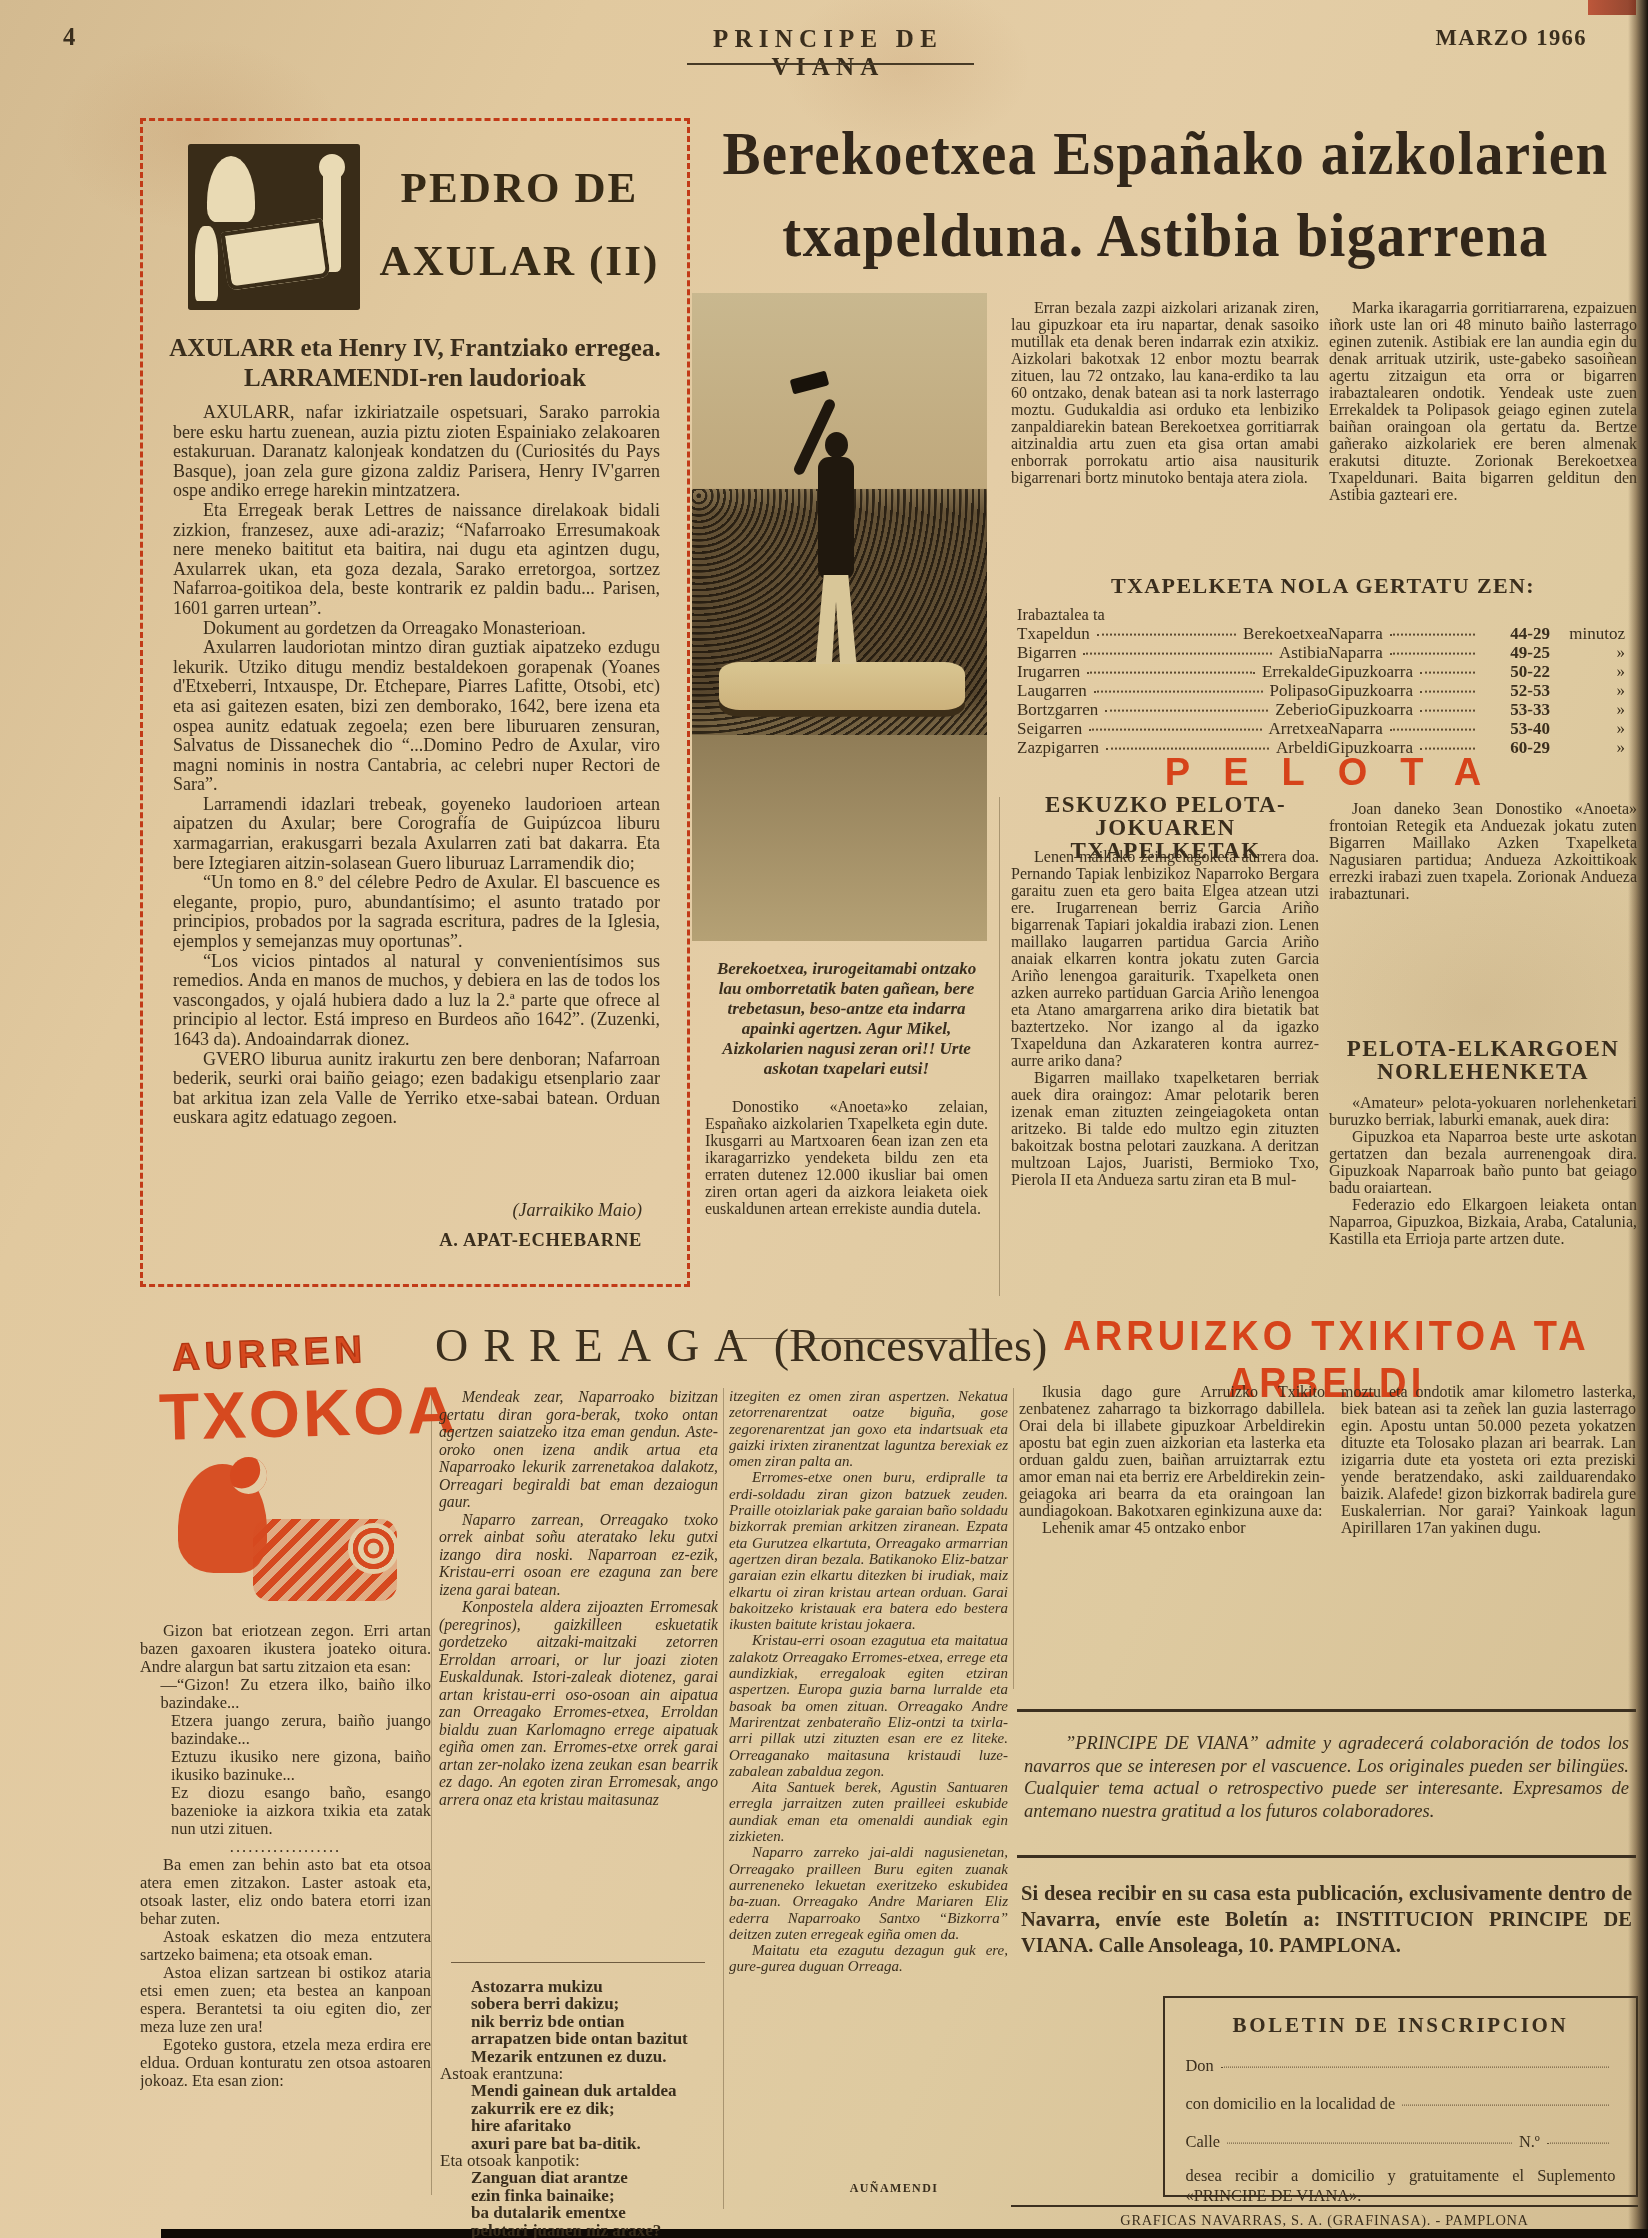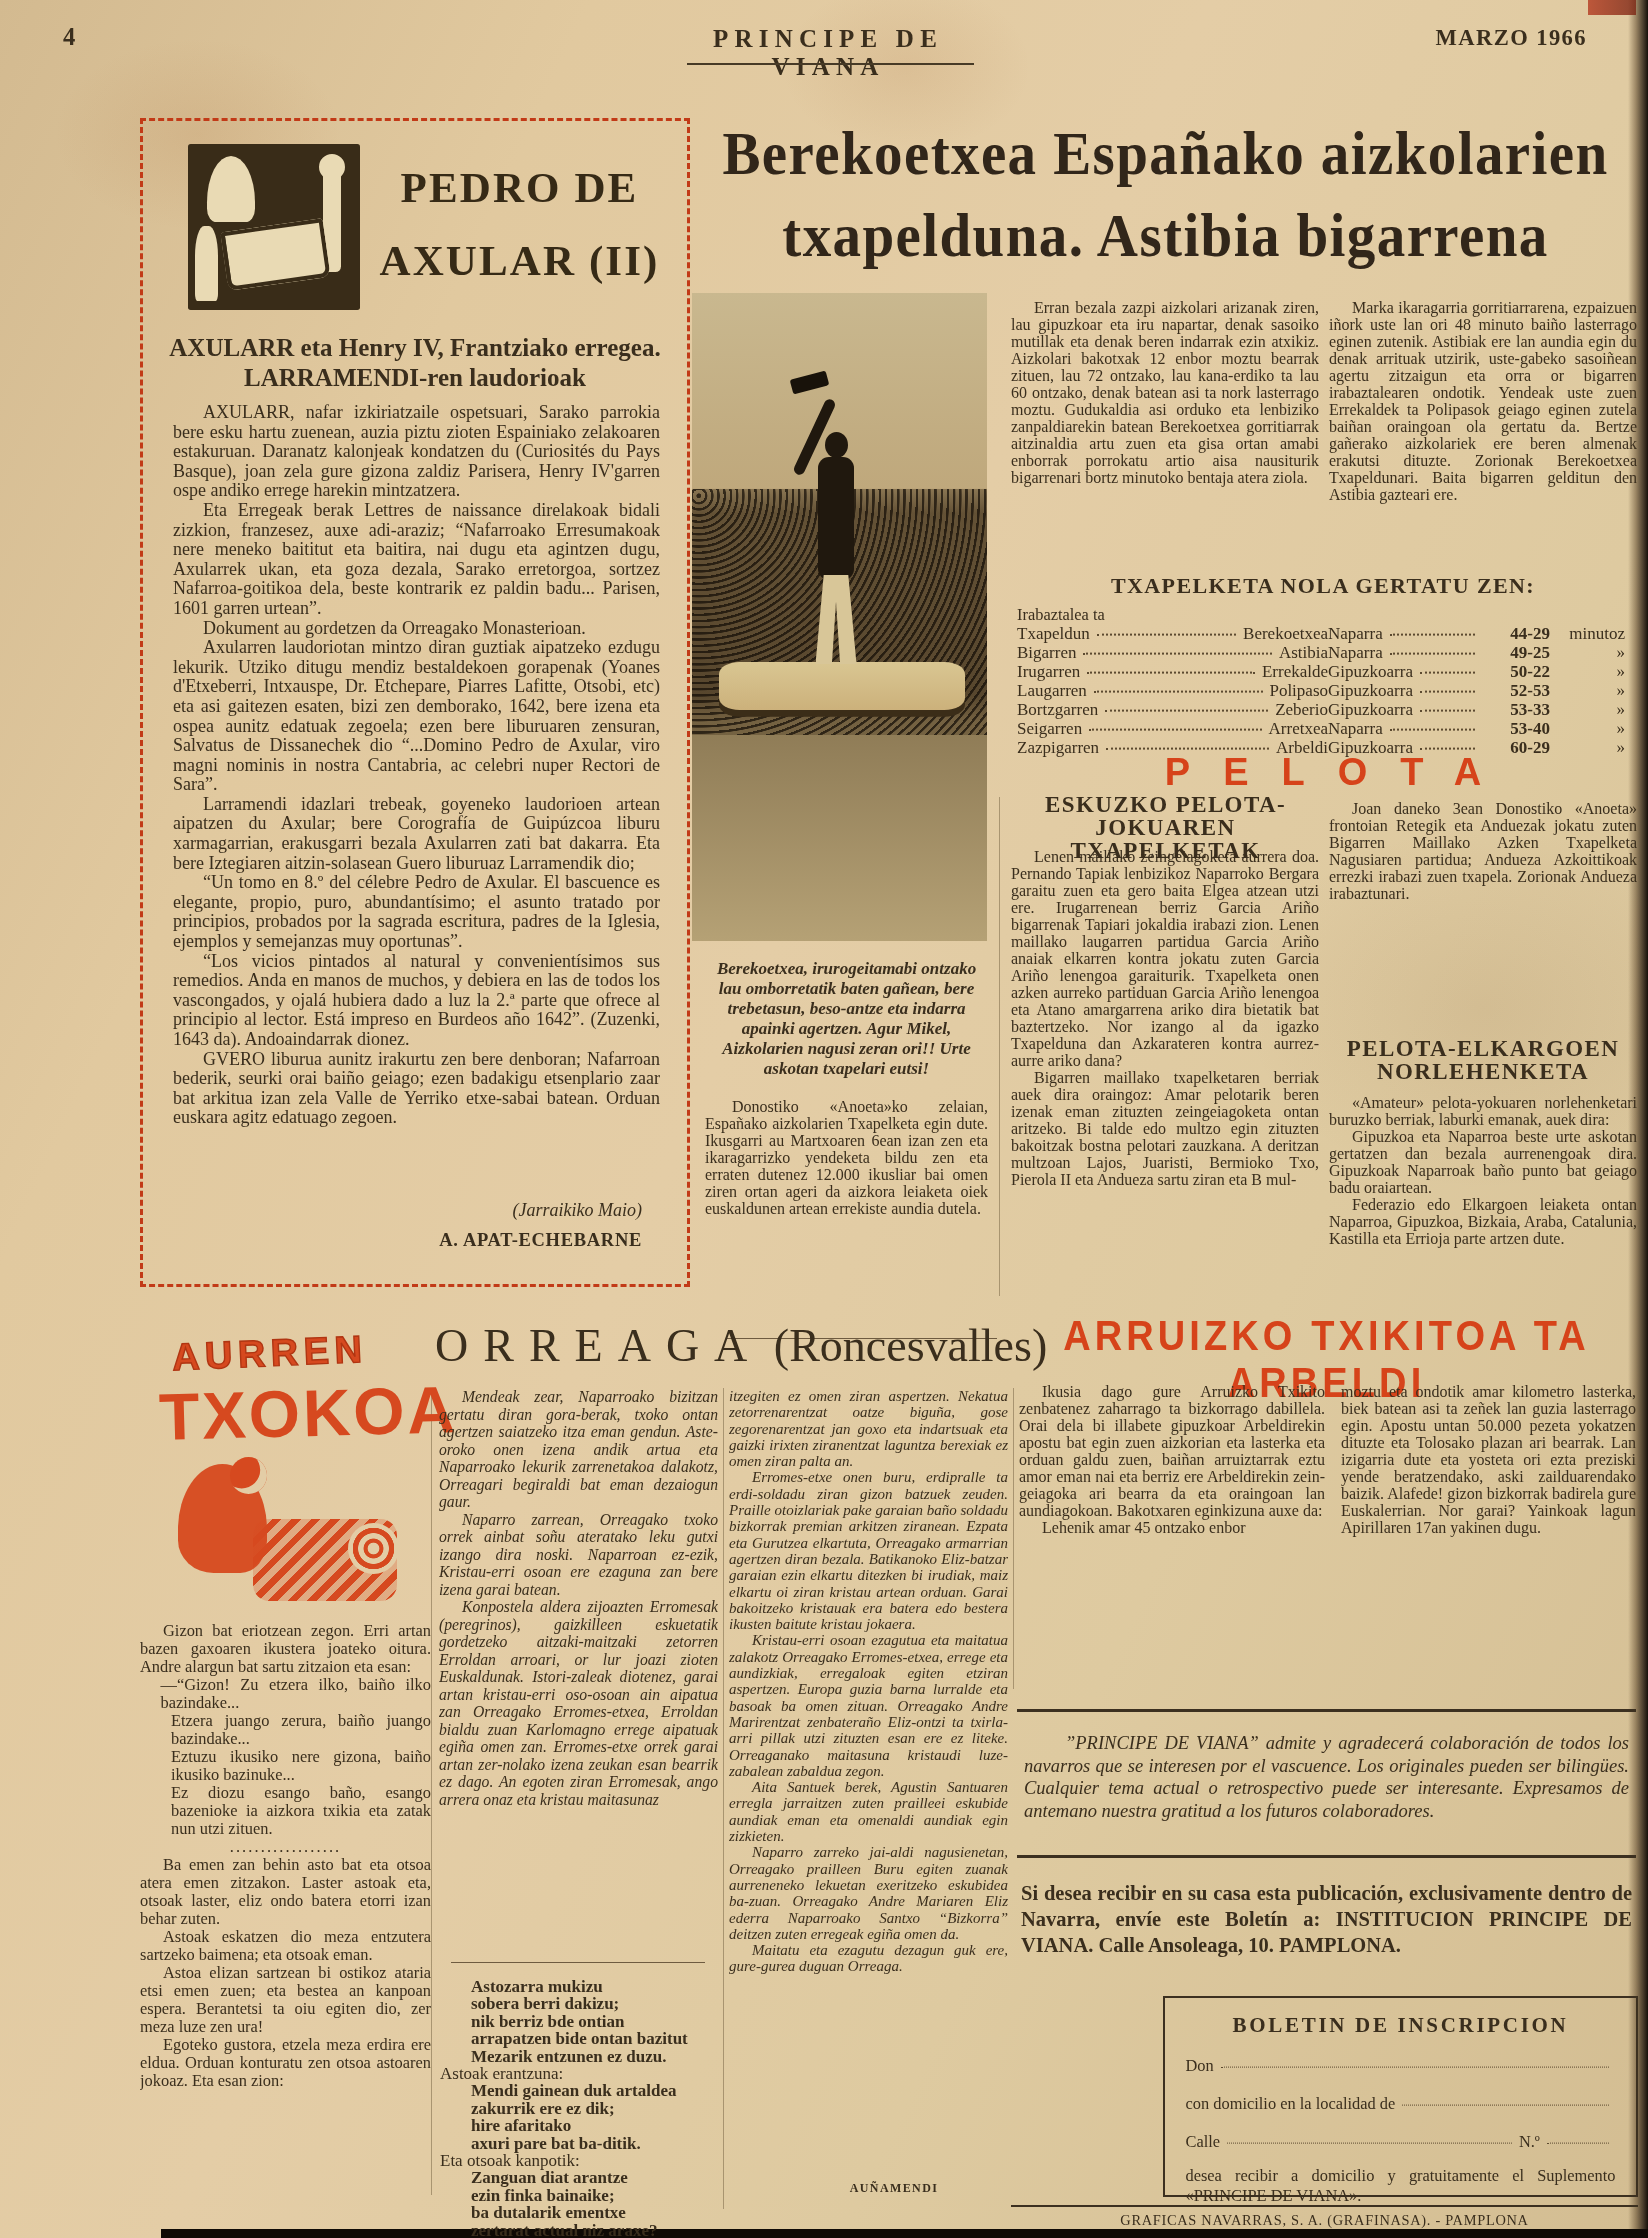--- a/index.html
+++ b/index.html
@@ -345,21 +345,21 @@
     <div>Mezarik entzunen ez duzu.</div>
     <div class="lbl">Astoak erantzuna:</div>
     <div>Mendi gainean duk artaldea</div>
     <div>zakurrik ere ez dik;</div>
     <div>hire afaritako</div>
     <div>axuri pare bat ba-ditik.</div>
     <div class="lbl">Eta otsoak kanpotik:</div>
     <div>Zanguan diat arantze</div>
     <div>ezin finka bainaike;</div>
     <div>ba dutalarik ementxe</div>
-    <div>zertarat actual niz araxe?</div>
+    <div>pelotari juanen niz araxe?</div>
   </div>
   <div class="coltxt orr-col" style="left:729px;top:1388px;width:279px;height:787px;font-size:15px;line-height:16.3px;">
     <p class="noindent">itzegiten ez omen ziran aspertzen. Nekatua zetorrenarentzat oatze biguña, gose zegorenarentzat jan goxo eta indartsuak eta gaizki irixten ziranentzat laguntza berexiak ez omen ziran palta an.</p>
     <p>Erromes-etxe onen buru, erdipralle ta erdi-soldadu ziran gizon batzuek zeuden. Praille otoizlariak pake garaian baño soldadu bizkorrak premian arkitzen ziranean. Ezpata eta Gurutzea elkartuta, Orreagako armarrian agertzen diran bezala. Batikanoko Eliz-batzar garaian ezin elkartu ditezken bi irudiak, maiz elkartu oi ziran kristau artean orduan. Garai bakoitzeko kristauak era batera edo bestera ikusten baitute kristau jokaera.</p>
     <p>Kristau-erri osoan ezagutua eta maitatua zalakotz Orreagako Erromes-etxea, errege eta aundizkiak, erregaloak egiten etziran aspertzen. Europa guzia barna lurralde eta basoak ba omen zituan. Orreagako Andre Marirentzat zenbateraño Eliz-ontzi ta txirla-arri pillak utzi zituzten esan ere ez liteke. Orreaganako maitasuna kristaudi luze-zabalean zabaldua zegon.</p>
     <p>Aita Santuek berek, Agustin Santuaren erregla jarraitzen zuten prailleei eskubide aundiak eman eta omenaldi aundiak egin zizkieten.</p>
     <p>Naparro zarreko jai-aldi nagusienetan, Orreagako prailleen Buru egiten zuanak aurreneneko lekuetan exeritzeko eskubidea ba-zuan. Orreagako Andre Mariaren Eliz ederra Naparroako Santxo “Bizkorra” deitzen zuten erregeak egiña omen da.</p>
     <p>Maitatu eta ezagutu dezagun guk ere, gure-gurea duguan Orreaga.</p>
   </div>
   <div class="orr-sign">AUÑAMENDI</div>

